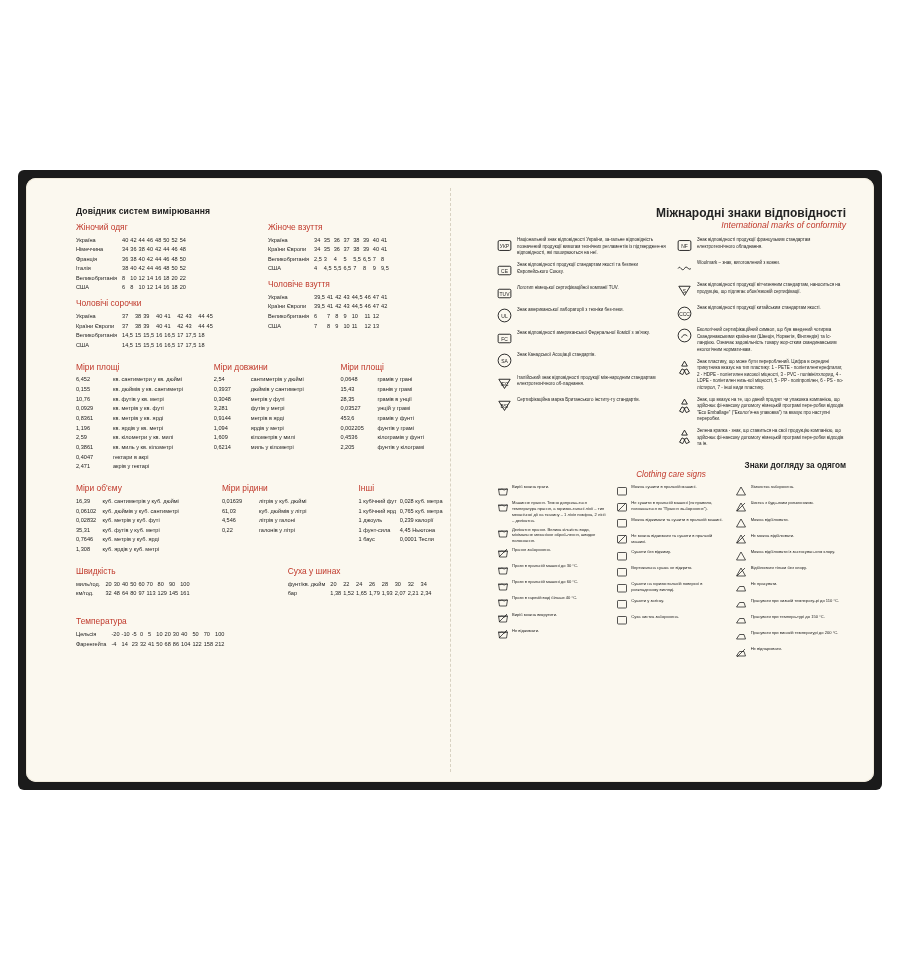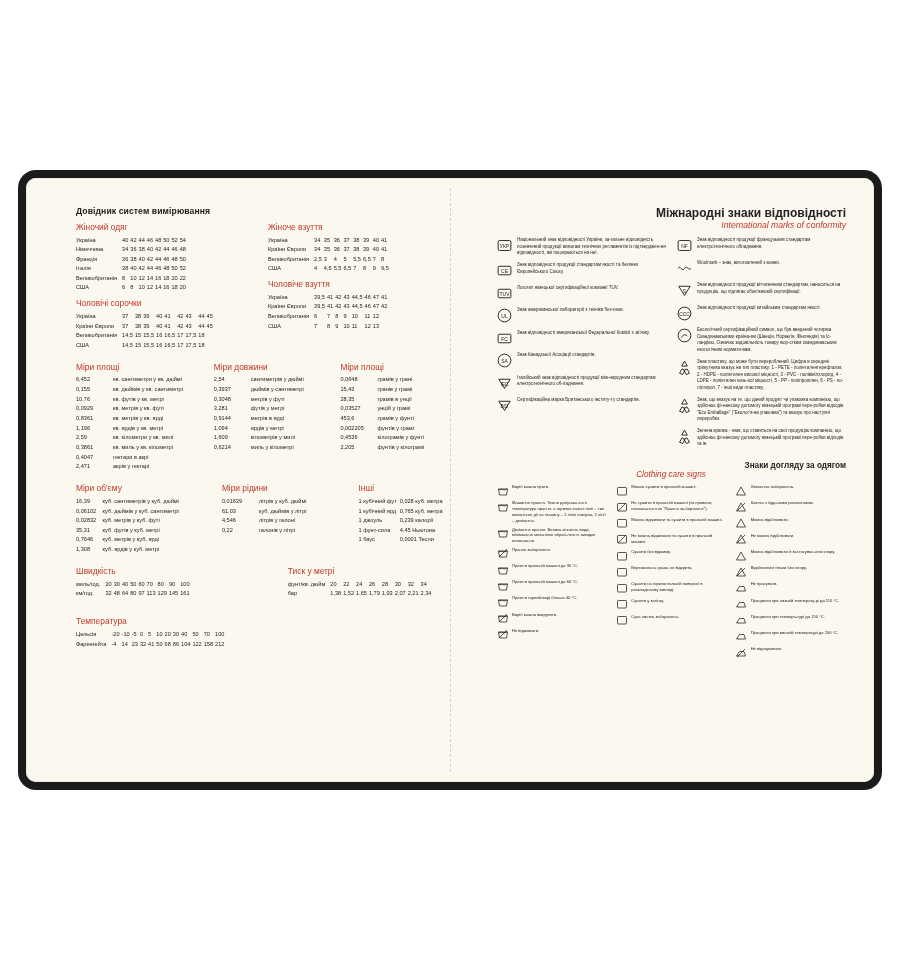--- a/index.html
+++ b/index.html
@@ -1,18 +1,18 @@
 <!DOCTYPE html>
 <html><head>
 <meta charset="utf-8">
 <style>
   html,body{margin:0;padding:0;background:#ffffff;}
   body{width:900px;height:962px;font-family:"Liberation Sans",sans-serif;}
   .page-wrap{position:relative;width:900px;height:962px;}
-  .book{position:absolute;left:18px;top:170px;width:864px;height:620px;background:#1b1b1b;border-radius:18px;}
+  .book{position:absolute;left:18px;top:170px;width:864px;height:620px;background:#1b1b1b;border-radius:6px;}
   .paper{position:absolute;left:8px;top:8px;width:848px;height:604px;background:#fbf8ef;border-radius:10px;
          box-shadow:inset 0 0 0 1px #efe9da;overflow:hidden;}
   .spine{position:absolute;left:50%;top:10px;width:1px;height:584px;border-left:1px dashed #d8d2c2;}
   .colL{position:absolute;left:50px;top:28px;width:370px;}
   .colR{position:absolute;left:470px;top:28px;width:350px;}
   .h-ua{font-size:8.6px;color:#222;font-weight:bold;letter-spacing:.1px;}
   .h-en{font-size:8.6px;color:#c0392b;font-style:italic;margin-bottom:6px;}
   .sec{font-size:8.4px;color:#c0392b;font-weight:normal;margin:6px 0 3px;}
   table{border-collapse:collapse;}
   .tbl td{font-size:5.6px;color:#1d1d1d;padding:0.6px 2px 0.6px 0;white-space:nowrap;line-height:1.5;}
@@ -513,21 +513,21 @@
                     <td>97</td>
                     <td>113</td>
                     <td>129</td>
                     <td>145</td>
                     <td>161</td>
                   </tr>
                 </tbody>
               </table>
        </div>
        <div style="flex:1">
-         <div class="sec">Тиск у метрі</div>
+         <div class="sec">Суха у шинах</div>
          <table class="tbl">
                 <tbody id="t-tyr">
                   <tr>
                     <td class="lab">фунт/кв. дюйм</td>
                     <td>20</td>
                     <td>22</td>
                     <td>24</td>
                     <td>26</td>
                     <td>28</td>
                     <td>30</td>

